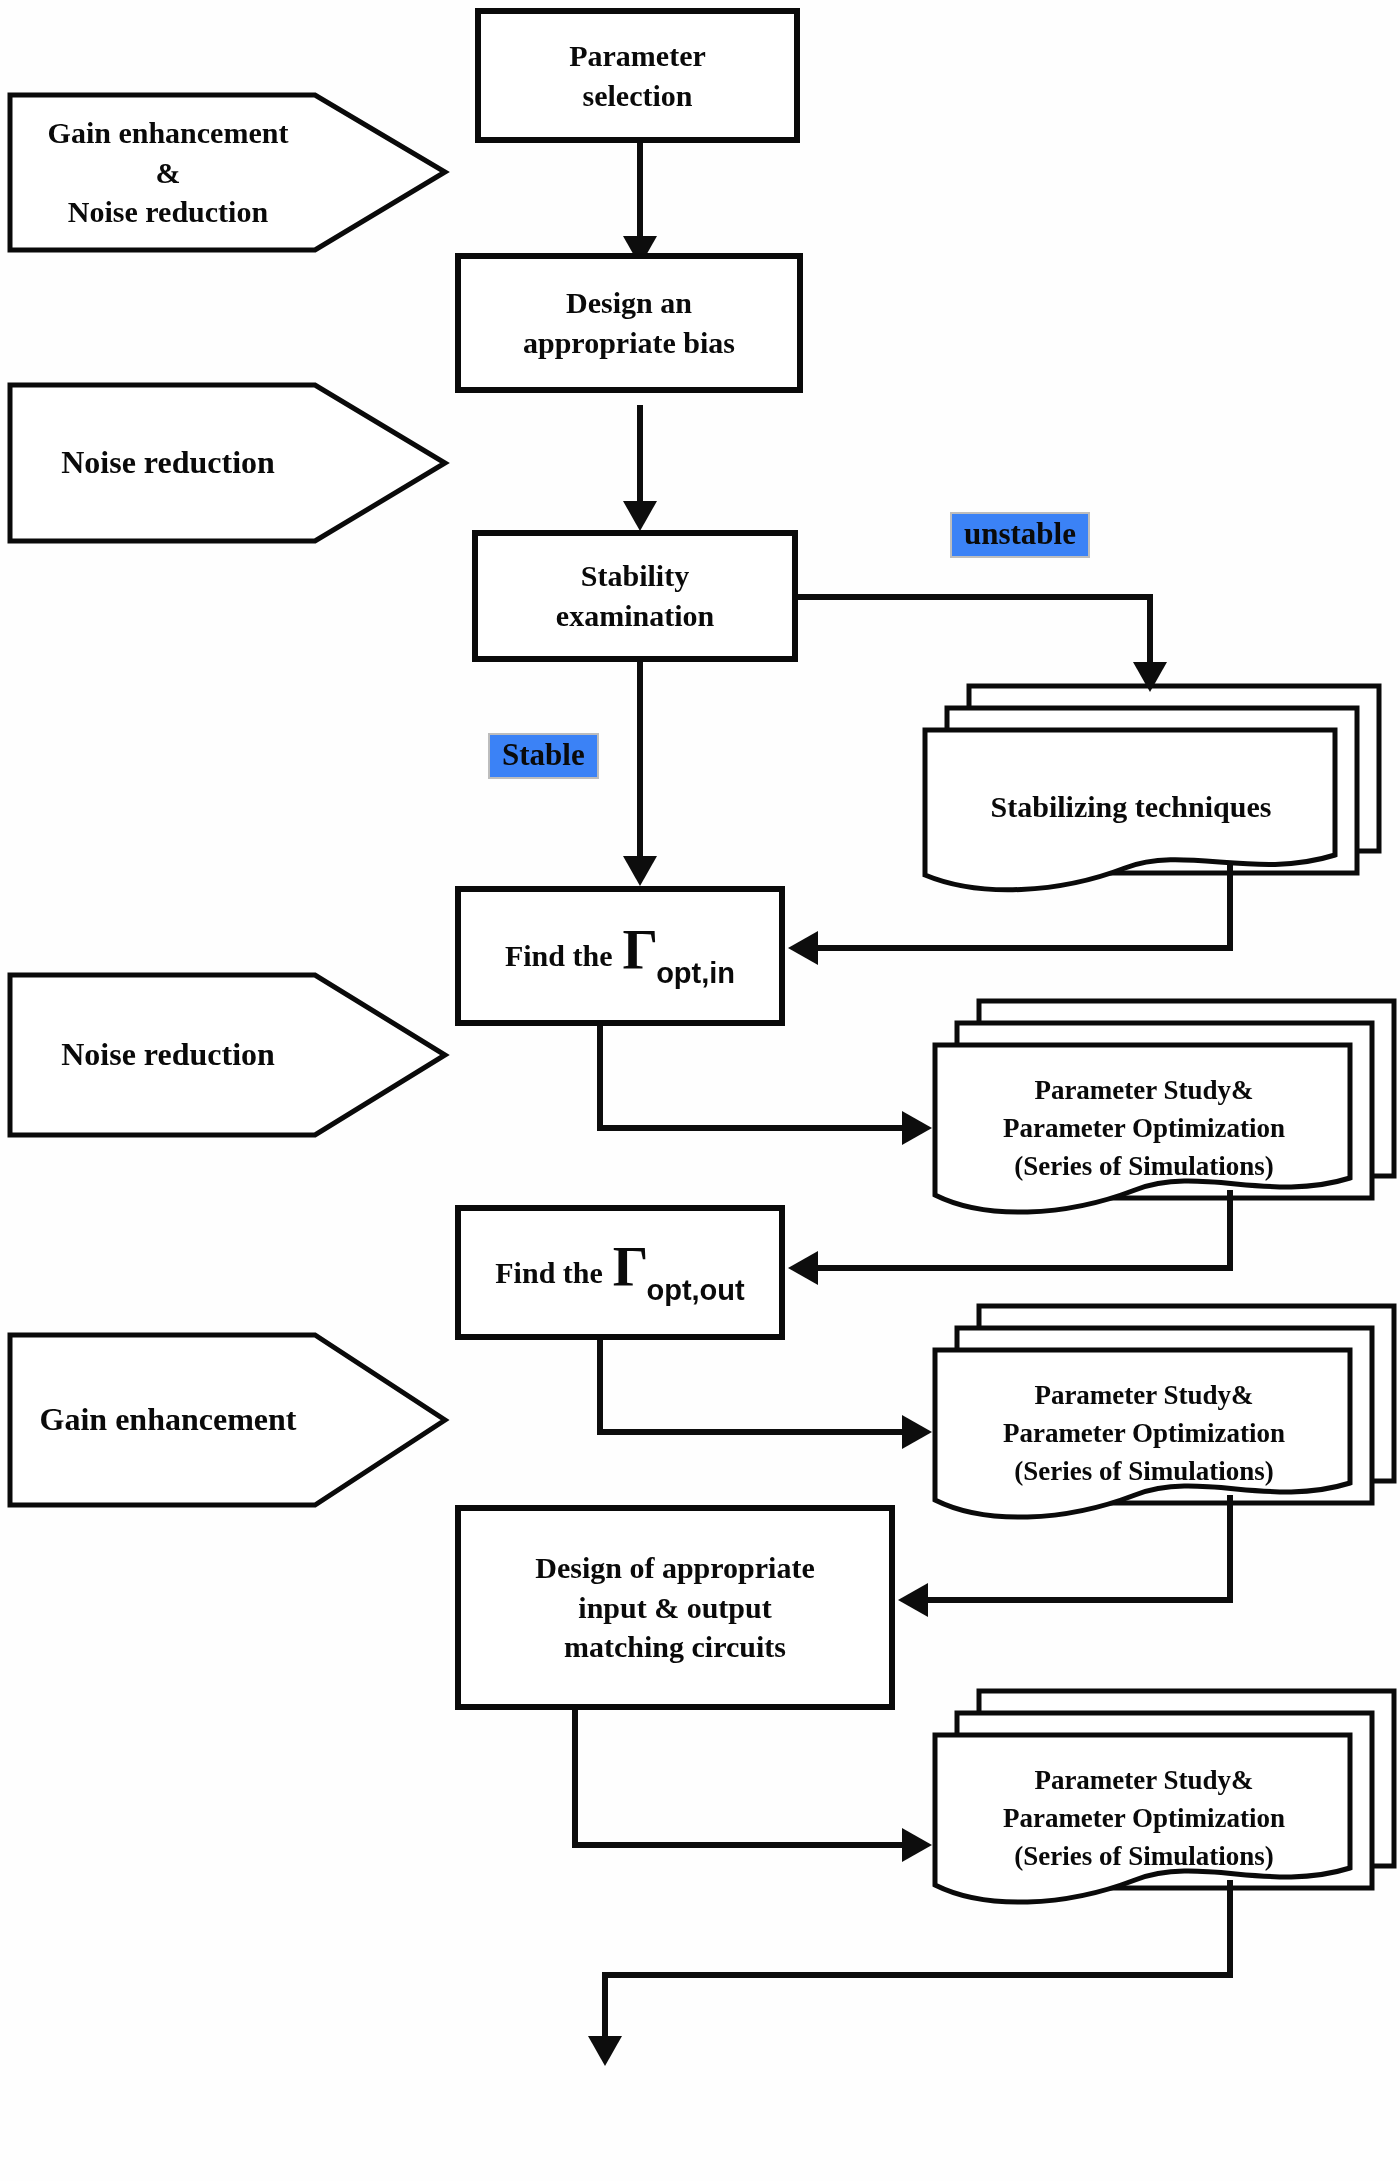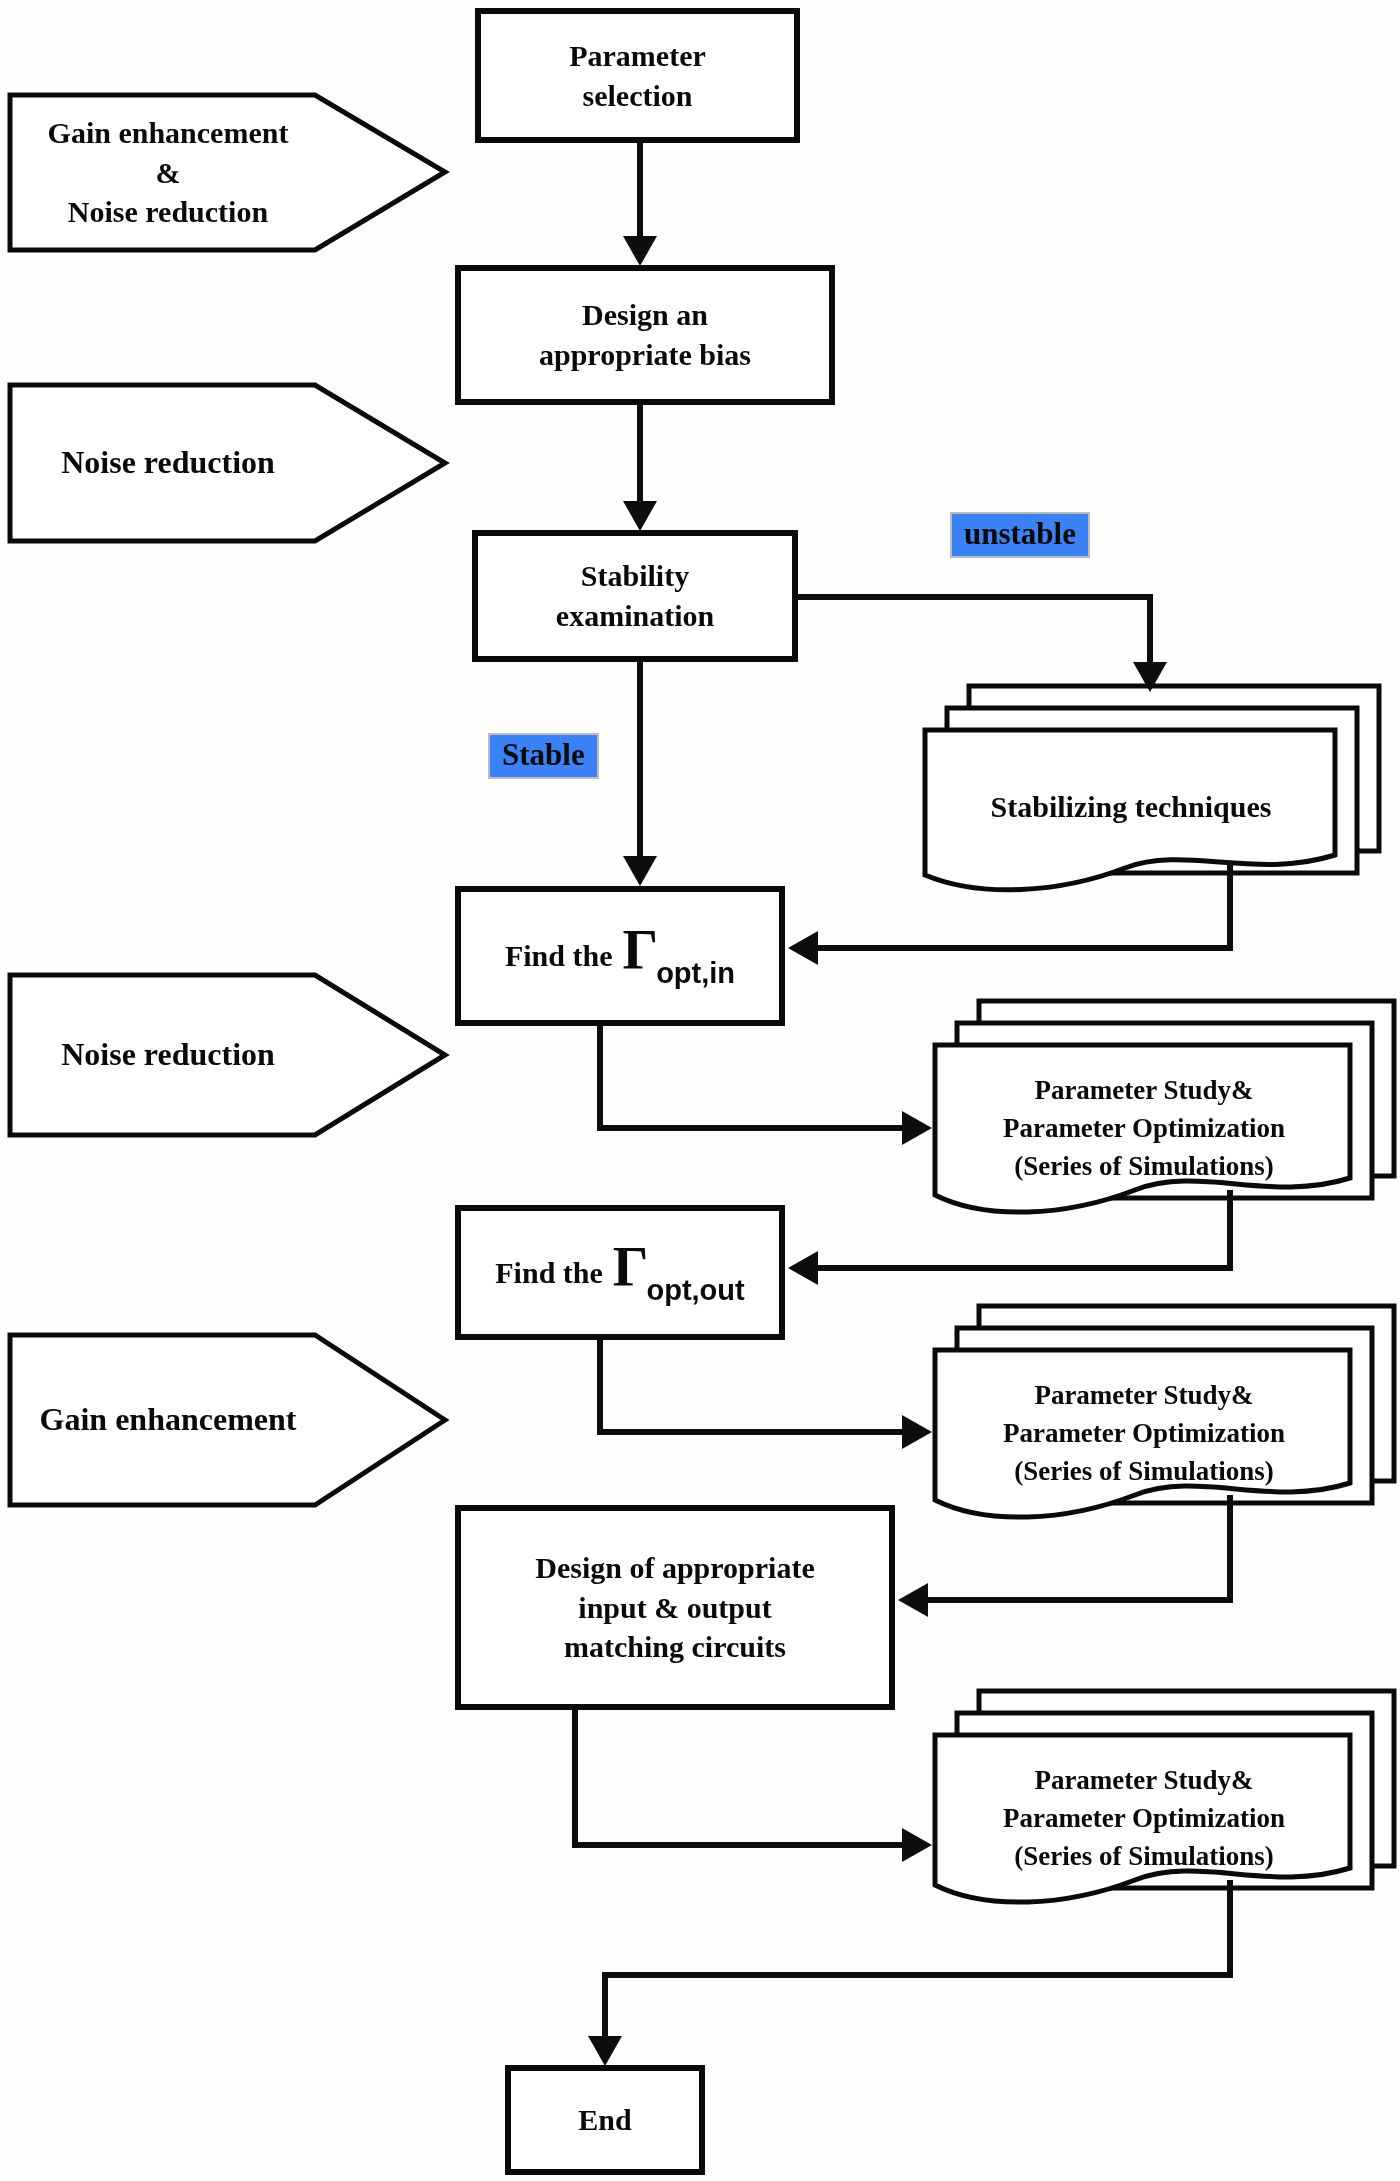--- a/index.html
+++ b/index.html
@@ -119,21 +119,21 @@
       <polygon points="902,1828 902,1862 932,1845"></polygon>
       <polygon points="588,2036 622,2036 605,2066"></polygon>
     </g>
   </svg>
 
   <div class="node" style="left:475px;top:8px;width:325px;height:135px;">
     <div>Parameter</div>
     <div>selection</div>
   </div>
 
-  <div class="node" style="left:455px;top:265px;width:380px;height:140px;">
+  <div class="node" style="left:455px;top:253px;width:348px;height:140px;">
     <div>Design an</div>
     <div>appropriate bias</div>
   </div>
 
   <div class="node" style="left:472px;top:530px;width:326px;height:132px;">
     <div>Stability</div>
     <div>examination</div>
   </div>
 
   <div class="node" style="left:455px;top:886px;width:330px;height:140px;">
@@ -149,23 +149,20 @@
       <span><span class="gamma">Γ</span><span class="gamma-sub">opt,out</span></span>
     </div>
   </div>
 
   <div class="node" style="left:455px;top:1505px;width:440px;height:205px;">
     <div>Design of appropriate</div>
     <div>input &amp; output</div>
     <div>matching circuits</div>
   </div>
 
-  <div class="node" style="left:505px;top:2065px;width:200px;height:110px;">
-    <div>End</div>
-  </div>
 
   <div class="callout-text" style="left:18px;top:100px;width:300px;height:145px;">
     <div>Gain enhancement</div>
     <div>&amp;</div>
     <div>Noise reduction</div>
   </div>
 
   <div class="callout-text" style="left:18px;top:390px;width:300px;height:145px;font-size:32px;">
     <div>Noise reduction</div>
   </div>

